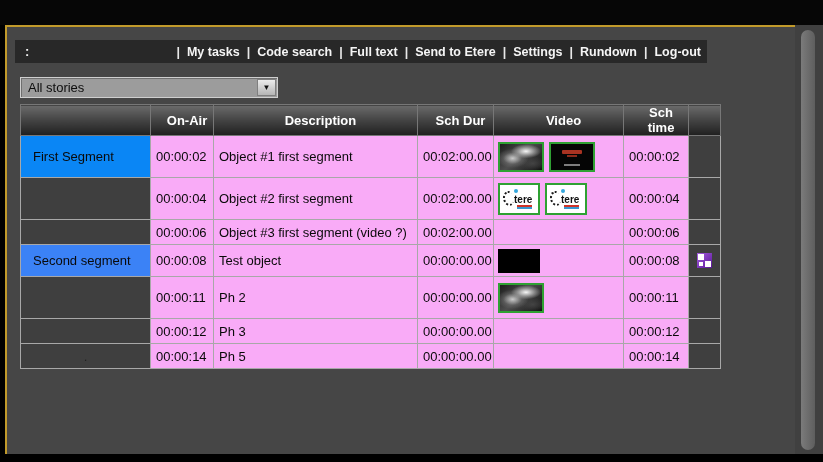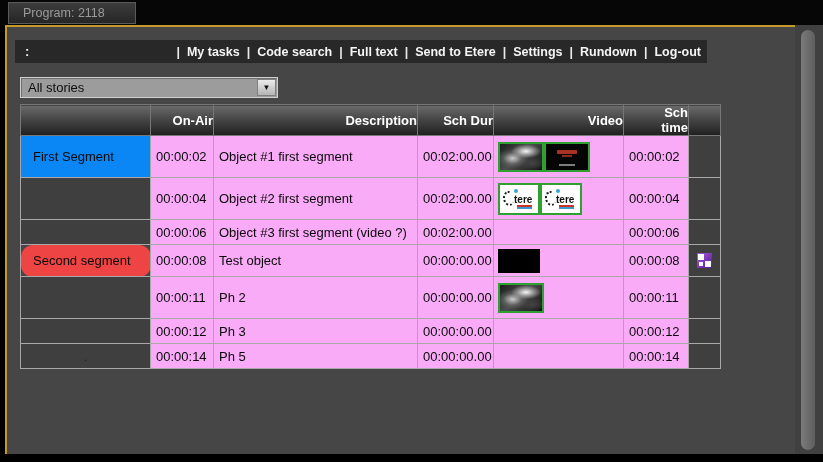--- a/index.html
+++ b/index.html
@@ -43,29 +43,29 @@
   .dropdown-btn { position:absolute; right:1px; top:1px; width:19px; height:17px;
                   background:linear-gradient(#ececec,#b5b5b5); border:1px solid #7f7f7f;
                   display:flex; align-items:center; justify-content:center;
                   font-size:8px; color:#111; cursor:pointer; }
 
   
   .rundown { position:absolute; left:20px; top:104px; z-index:2;
              border-collapse:collapse; table-layout:fixed; }
   .rundown th, .rundown td { border:1px solid #a8a8a8; overflow:hidden; }
   .rundown th { background:linear-gradient(#6b6b6b,#474747 45%,#1f1f1f);
-                color:#fff; font-size:13px; font-weight:bold; text-align:right;
+                color:#fff; font-size:13px; font-weight:bold; text-align:center;
                 height:23px; padding-left:10px; border-color:#777; }
   .rundown td { background:#f9abf7; font-size:13px; color:#0a0a0a; padding-left:5px;
                 vertical-align:middle; }
   td.dark { background:#3f3f3f; }
   td.seg  { padding-left:12px; }
   td.dot-cell { text-align:center; color:#222; padding-left:0; }
   td.video-cell { padding:2px 2px 2px 4px; }
-  .thumb-wrap { display:flex; align-items:flex-end; }
+  .thumb-wrap { display:flex; gap:5px; align-items:flex-end; }
 
   
   .thumb { flex:0 0 auto; }
   .thumb-explosion { width:46px; height:30px; border:2px solid #2fa133;
       background:
         radial-gradient(ellipse 60% 45% at 62% 28%, rgba(255,255,255,.95), rgba(190,190,190,.55) 35%, transparent 60%),
         radial-gradient(ellipse 50% 50% at 30% 55%, rgba(225,225,225,.85), rgba(120,120,120,.45) 45%, transparent 75%),
         radial-gradient(ellipse 55% 45% at 78% 75%, rgba(70,70,70,.9), transparent 60%),
         linear-gradient(135deg,#1c1c1c,#4e4e4e 45%,#101010); }
   .thumb-titlecard { width:46px; height:30px; border:2px solid #2fa133; background:#050505; position:relative; }
@@ -92,23 +92,20 @@
                 background:linear-gradient(135deg,#a55ee0,#5a1596); }
   .media-icon i { position:absolute; background:#fff; }
   .media-icon .sq1 { left:1px; top:1px; width:6px; height:6px; }
   .media-icon .sq2 { left:8px; top:8px; width:6px; height:6px; }
   .media-icon .sq3 { left:2px; top:9px; width:4px; height:4px; }
 </style>
 </head>
 <body>
 
 <div class="tabbar">
-  <div class="tab tab-inactive">
-    <span>Program: 2118</span>
-  </div>
 </div>
 
 <div class="panel"></div>
 <div class="scroll-track"></div>
 <div class="scrollbar-thumb"></div>
 <div class="bottom-strip"></div>
 
 <div class="menubar">
   <span class="menu-prefix">:</span>
   <span class="menu-items" id="menu-items">
@@ -201,21 +198,21 @@
       <tr style="height: 25px;">
         <td class="seg dark"></td>
         <td>00:00:06</td>
         <td>Object #3 first segment (video ?)</td>
         <td>00:02:00.00</td>
         <td class="video-cell"></td>
         <td>00:00:06</td>
         <td class="dark" style="padding-left: 0px;"></td>
       </tr>
       <tr style="height: 32px;">
-        <td class="seg" style="background: #ef4444; border-radius: 12px;">Second segment</td>
+        <td class="seg" style="background: #3b82f6;">Second segment</td>
         <td>00:00:08</td>
         <td>Test object</td>
         <td>00:00:00.00</td>
         <td class="video-cell">
           <div class="thumb-wrap">
             <div class="thumb thumb-black"></div>
           </div>
         </td>
         <td>00:00:08</td>
         <td class="dark" style="padding-left: 0px;">

